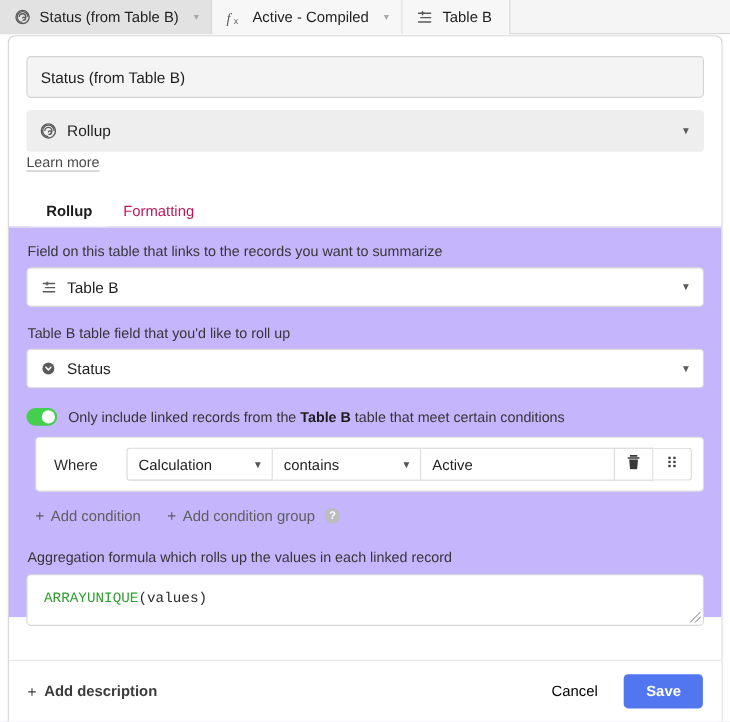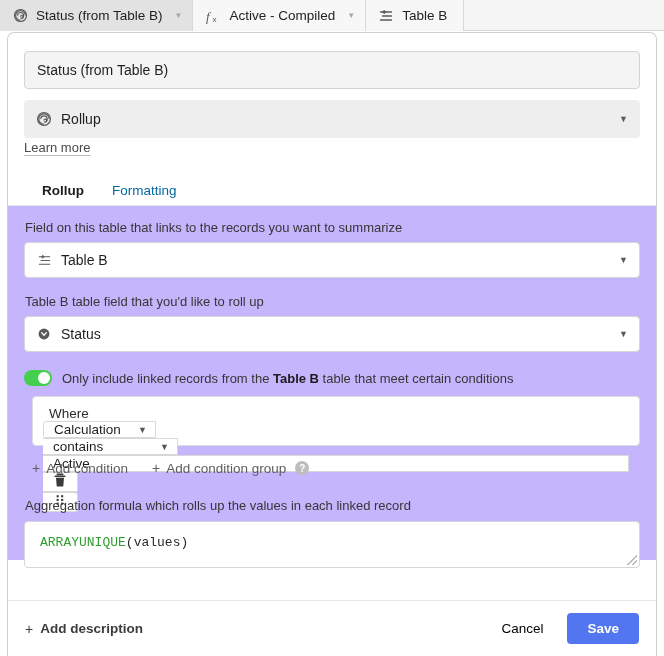--- a/index.html
+++ b/index.html
@@ -118,21 +118,21 @@
   
   .subtabs {
     margin-top: 19px;
     display: flex;
     align-items: flex-end;
     height: 30px;
     padding-left: 4px;
   }
   .subtab {
     font-size: 13.5px;
-    color: #0369a1;
+    color: #be185d;
     padding: 6px 14px 7px 14px;
     border-radius: 4px 4px 0 0;
     cursor: pointer;
     white-space: nowrap;
   }
   .subtab.active {
     color: #1c1c1c;
     font-weight: bold;
     background: #ffffff;
   }
@@ -205,21 +205,20 @@
     margin-left: 8px;
     background: #ffffff;
     border: 1px solid #dddddd;
     border-radius: 4px;
     padding: 9px 10px;
   }
   .cond-row {
     display: flex;
     align-items: stretch;
     height: 30px;
-    flex-direction: column;
   }
   .cond-where {
     display: flex;
     align-items: center;
     font-size: 13.5px;
     color: #2b2b2b;
     width: 72px;
     padding-left: 6px;
   }
   .cond-field {
@@ -232,21 +231,21 @@
     background: #ffffff;
     cursor: pointer;
   }
   .cond-field.first { border-radius: 3px 0 0 3px; }
   .cond-field .cf-caret {
     margin-left: auto;
     padding-left: 10px;
     font-size: 9px;
     color: #555555;
   }
-  .cond-w1 { width: 113px; }
+  .cond-w1 { width: 133px; }
   .cond-w2 { width: 135px; border-left: none; }
   .cond-value {
     flex: 1;
     border: 1px solid #d8d8d8;
     border-left: none;
     display: flex;
     align-items: center;
     padding-left: 10px;
     font-size: 13.5px;
     color: #1f1f1f;

